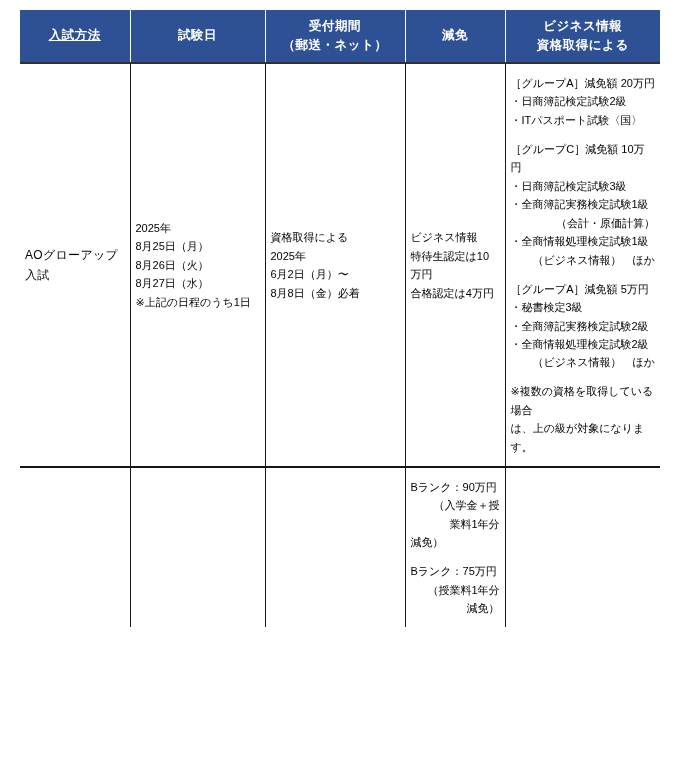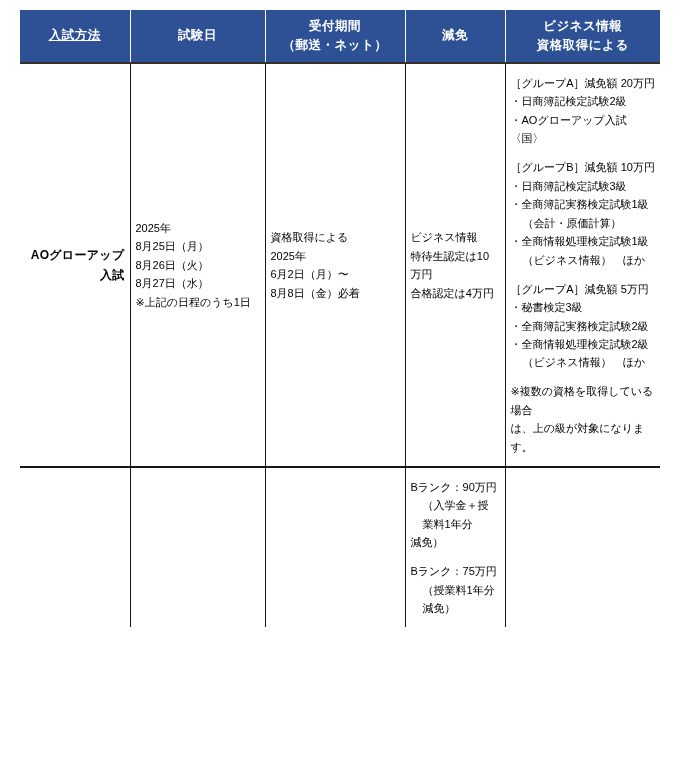--- a/index.html
+++ b/index.html
@@ -60,38 +60,38 @@
     line-height: 1.68;
     padding: 10px 5px;
     border-left: 1.5px solid #171717;
     border-right: none;
     border-top: none;
     border-bottom: none;
     background: #ffffff;
   }
   #admissions-table tbody td.col-method {
     border-left: none;
-    text-align: right;
-    font-weight: bold;
+    text-align: left;
+    font-weight: normal;
     font-size: 12px;
     letter-spacing: 0.3px;
   }
 
   
   #admissions-table tbody tr.row-divider td {
     height: 1.5px;
     padding: 0;
     background: #171717;
     border: none;
   }
 
   
   .cell-block { display: block; }
   .line { display: block; white-space: pre-wrap; }
-  .line.indent { padding-left: 1.1em; }
+  .line.indent { padding-left: 1.1em; text-align: right; }
   .line.spacer { height: 0.95em; }
 </style>
 </head>
 <body>
 
 <table id="admissions-table">
   <colgroup>
     <col style="width:110px">
     <col style="width:135px">
     <col style="width:140px">
@@ -151,23 +151,23 @@
         <span class="cell-block">
             <span class="line">ビジネス情報</span>
             <span class="line">特待生認定は10万円</span>
             <span class="line">合格認定は4万円</span>
           </span>
       </td>
       <td class="col-qualification">
         <span class="cell-block">
             <span class="line">［グループA］減免額 20万円</span>
             <span class="line">・日商簿記検定試験2級</span>
-            <span class="line">・AOグローアップ入試〈国〉</span>
-            <span class="line spacer">&nbsp;</span>
-            <span class="line">［グループB］減免額 10万円</span>
+            <span class="line">・ITパスポート試験〈国〉</span>
+            <span class="line spacer">&nbsp;</span>
+            <span class="line">［グループC］減免額 10万円</span>
             <span class="line">・日商簿記検定試験3級</span>
             <span class="line">・全商簿記実務検定試験1級</span>
             <span class="line indent">（会計・原価計算）</span>
             <span class="line">・全商情報処理検定試験1級</span>
             <span class="line indent">（ビジネス情報）　ほか</span>
             <span class="line spacer">&nbsp;</span>
             <span class="line">［グループA］減免額 5万円</span>
             <span class="line">・秘書検定3級</span>
             <span class="line">・全商簿記実務検定試験2級</span>
             <span class="line">・全商情報処理検定試験2級</span>

